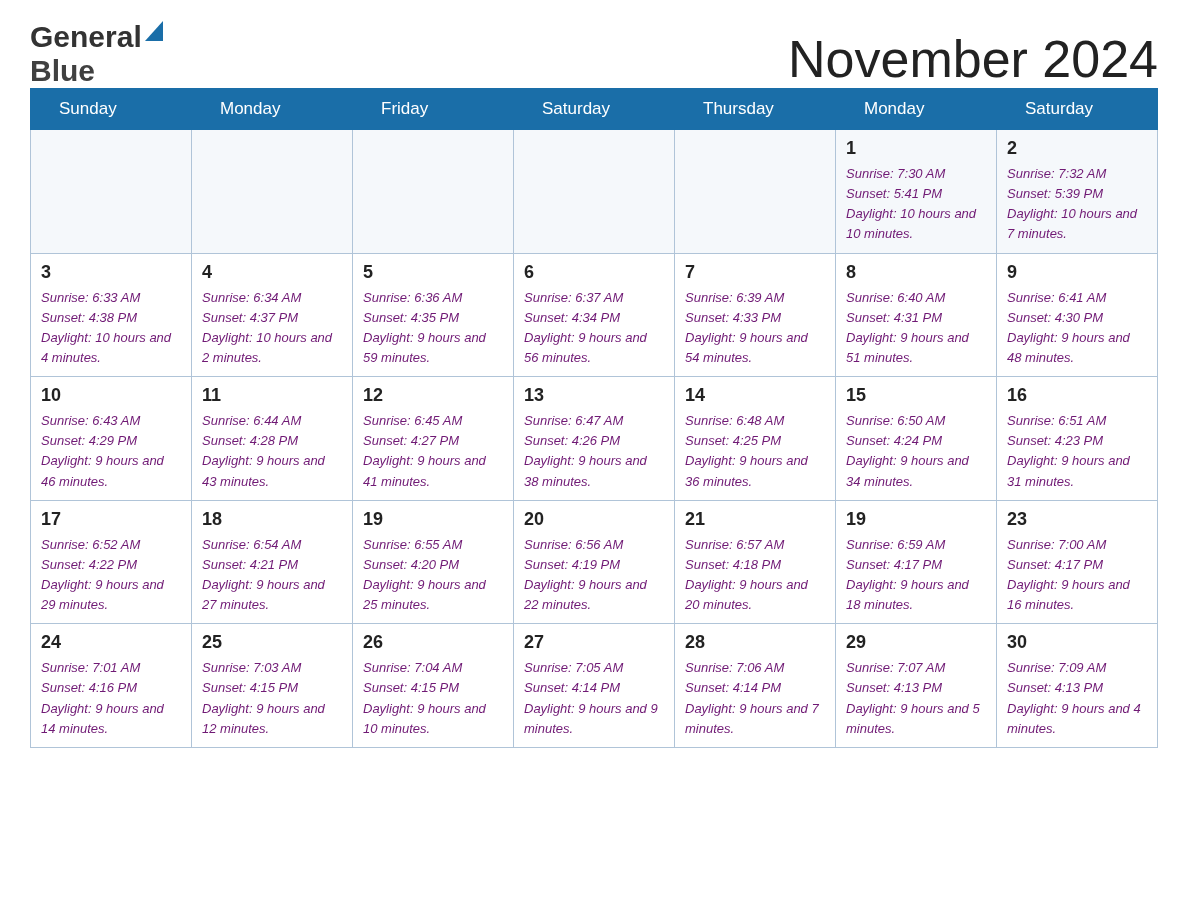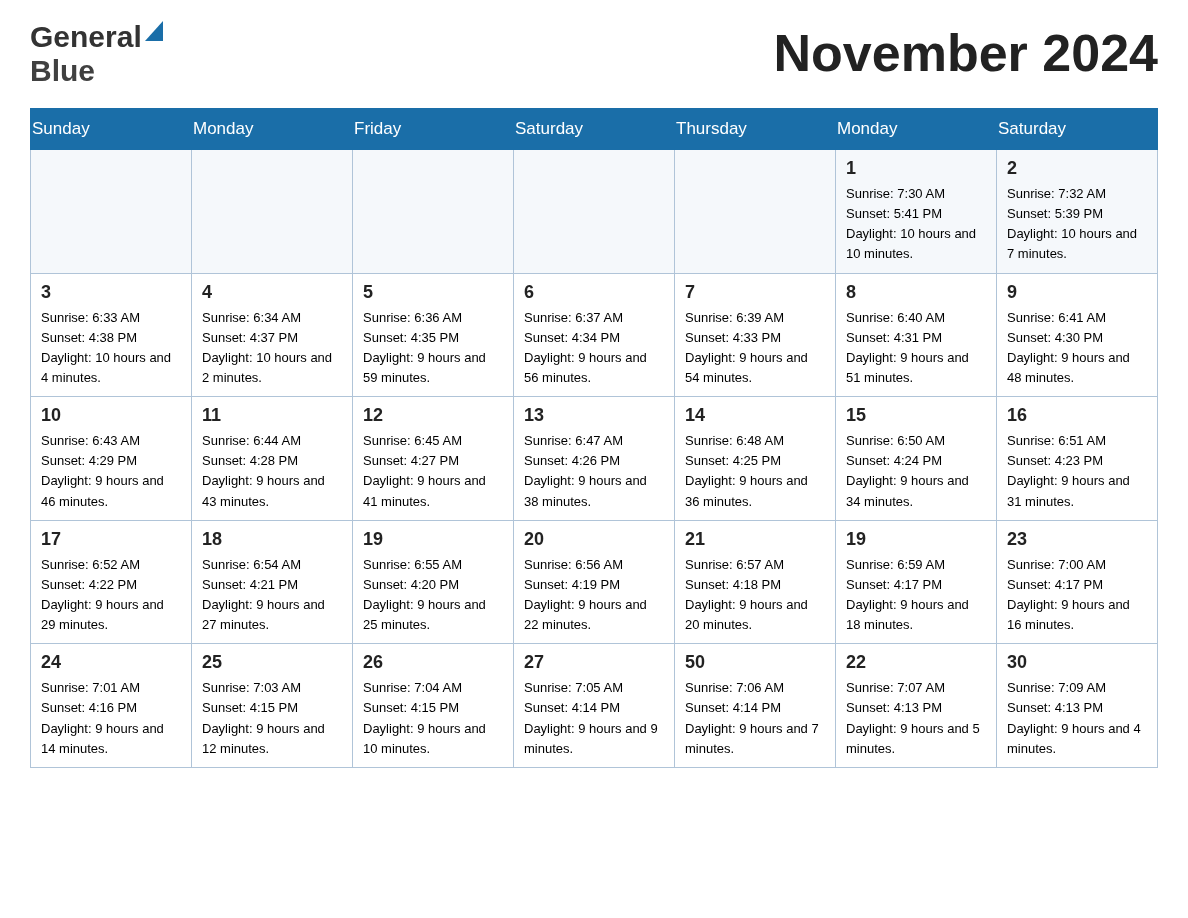--- a/index.html
+++ b/index.html
@@ -6,56 +6,55 @@
     body {
       font-family: Arial, sans-serif;
       background: #fff;
       width: 1188px;
       min-height: 918px;
       padding: 20px 30px;
     }
     .header {
       display: flex;
       justify-content: space-between;
-      align-items: center;
-      margin-bottom: 20px;
+      align-items: flex-end;
     }
     .logo {
       display: flex;
       flex-direction: column;
       align-items: flex-start;
     }
     .logo-line {
       display: flex;
       align-items: center;
     }
     .title-section {
       text-align: right;
     }
     .month-title {
       font-size: 52px;
-      font-weight: bold;
+      font-weight: normal;
       color: #222;
       line-height: 1.1;
     }
     .location-title {
       font-size: 22px;
       color: #444;
       margin-top: 4px;
     }
     .calendar {
       width: 100%;
       border-collapse: collapse;
     }
     .calendar th {
       background-color: #1a6ea8;
       color: #fff;
       font-size: 17px;
       font-weight: normal;
-      padding: 10px 1px;
+      padding: 10px 28px;
       text-align: left;
       border: 1px solid #1a6ea8;
     }
     .calendar td {
       border: 1px solid #b0c4d8;
       vertical-align: top;
       padding: 8px 10px;
       width: 14.28%;
       min-height: 110px;
       background: #fff;
@@ -64,22 +63,23 @@
       background: #f5f8fb;
     }
     .day-number {
       font-size: 18px;
       font-weight: bold;
       color: #222;
       margin-bottom: 5px;
     }
     .day-info {
       font-size: 13px;
-      color: #000000;
+      color: #701a75;
       line-height: 1.55;
+      font-style: italic;
     }
     .empty-cell {
       background: #f5f8fb;
     }
     .calendar tbody tr td {
       height: 120px;
     }
     .logo-triangle {
       display: inline-block;
       width: 0;
@@ -239,25 +239,25 @@
         </td>
         <td>
           <div class="day-number">26</div>
           <div class="day-info">Sunrise: 7:04 AM<br>Sunset: 4:15 PM<br>Daylight: 9 hours and 10 minutes.</div>
         </td>
         <td>
           <div class="day-number">27</div>
           <div class="day-info">Sunrise: 7:05 AM<br>Sunset: 4:14 PM<br>Daylight: 9 hours and 9 minutes.</div>
         </td>
         <td>
-          <div class="day-number">50</div>
+          <div class="day-number">28</div>
           <div class="day-info">Sunrise: 7:06 AM<br>Sunset: 4:14 PM<br>Daylight: 9 hours and 7 minutes.</div>
         </td>
         <td>
-          <div class="day-number">22</div>
+          <div class="day-number">29</div>
           <div class="day-info">Sunrise: 7:07 AM<br>Sunset: 4:13 PM<br>Daylight: 9 hours and 5 minutes.</div>
         </td>
         <td>
           <div class="day-number">30</div>
           <div class="day-info">Sunrise: 7:09 AM<br>Sunset: 4:13 PM<br>Daylight: 9 hours and 4 minutes.</div>
         </td>
       </tr>
     </tbody>
 </table>
 

